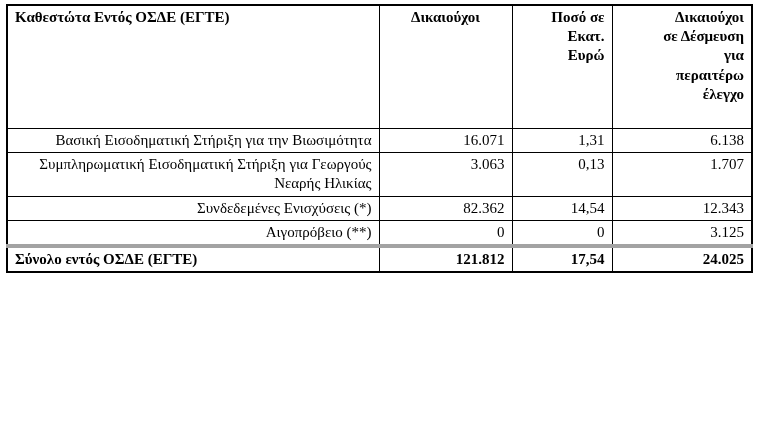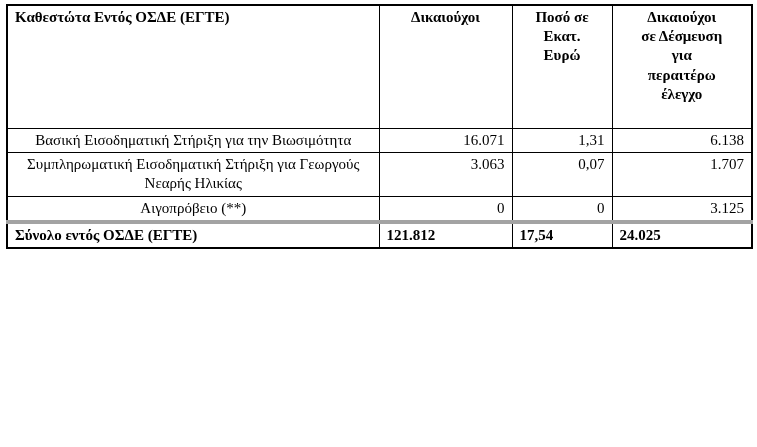--- a/index.html
+++ b/index.html
@@ -48,45 +48,45 @@
     font-size: 15px;
   }
   th.head-label {
     text-align: left;
     padding-left: 8px;
   }
   th.head-centered {
     text-align: center;
   }
   th.head-narrow {
-    text-align: center;
+    text-align: right;
     line-height: 1.35;
   }
   td.rowlabel {
-    text-align: center;
+    text-align: right;
     padding-left: 8px;
     padding-top: 3px;
     padding-bottom: 3px;
   }
   td.num {
     text-align: right;
     padding-right: 10px;
     padding-top: 3px;
     padding-bottom: 3px;
     white-space: nowrap;
   }
   tbody tr.total td {
     font-weight: bold;
     border-top: 4px solid #a3a3a3;
   }
   tbody tr.total td.rowlabel {
     text-align: left;
   }
   tbody tr.total td.num {
-    text-align: left;
+    text-align: right;
     padding-right: 7px;
   }
 </style>
 </head>
 <body>
 
 <div class="page">
   <table class="data-table">
     <colgroup>
       <col class="c0">
@@ -115,22 +115,28 @@
     <tbody>
       <tr>
         <td class="rowlabel">Βασική Εισοδηματική Στήριξη για την Βιωσιμότητα</td>
         <td class="num">16.071</td>
         <td class="num">1,31</td>
         <td class="num">6.138</td>
       </tr>
       <tr>
         <td class="rowlabel">Συμπληρωματική Εισοδηματική Στήριξη για Γεωργούς Νεαρής Ηλικίας</td>
         <td class="num">3.063</td>
-        <td class="num">0,07</td>
+        <td class="num">0,13</td>
         <td class="num">1.707</td>
+      </tr>
+      <tr>
+        <td class="rowlabel">Συνδεδεμένες Ενισχύσεις (*)</td>
+        <td class="num">82.362</td>
+        <td class="num">14,54</td>
+        <td class="num">12.343</td>
       </tr>
       <tr>
         <td class="rowlabel">Αιγοπρόβειο (**)</td>
         <td class="num">0</td>
         <td class="num">0</td>
         <td class="num">3.125</td>
       </tr>
       <tr class="total">
         <td class="rowlabel">Σύνολο εντός ΟΣΔΕ (ΕΓΤΕ)</td>
         <td class="num">121.812</td>

